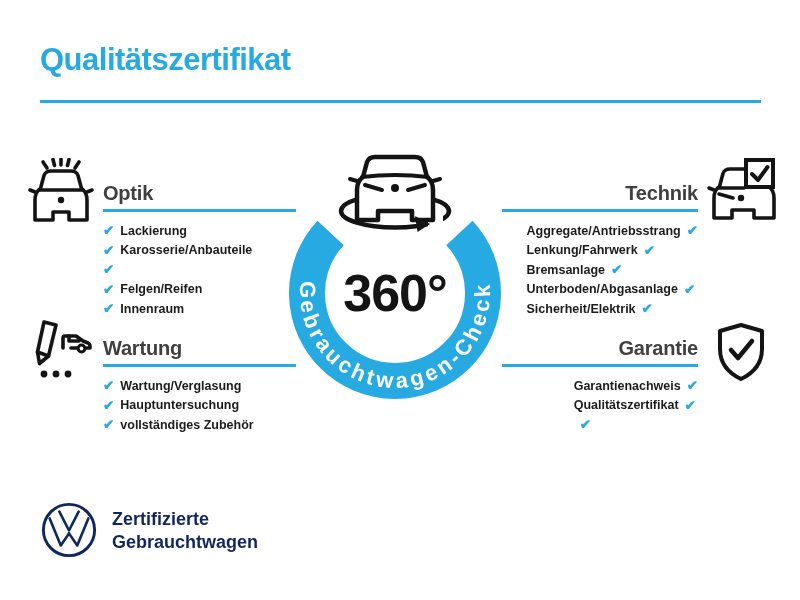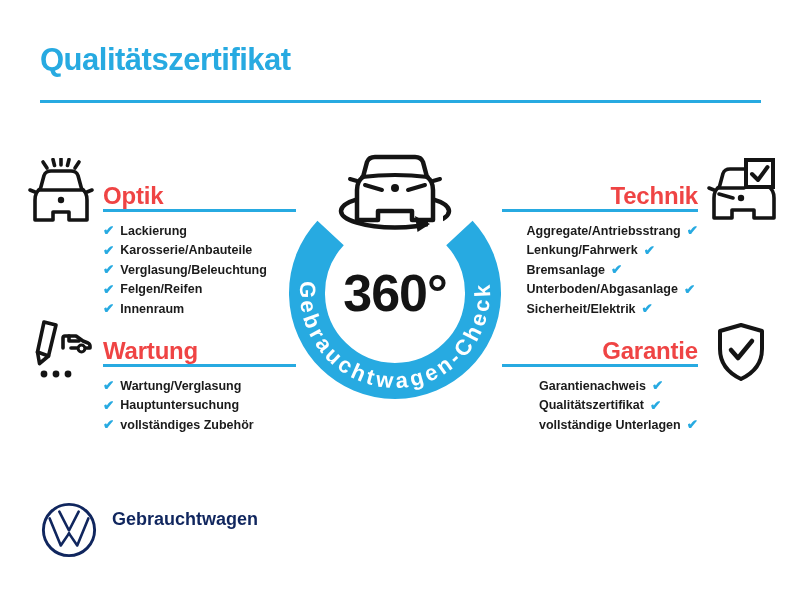--- a/index.html
+++ b/index.html
@@ -8,21 +8,21 @@
     font-family:"Liberation Sans",sans-serif;
     -webkit-font-smoothing:antialiased;
   }
   .abs{position:absolute;}
 
   
   .page-title{left:40px;top:42px;font-size:31px;font-weight:700;color:#27AAE1;letter-spacing:-0.5px;}
   .title-rule{left:40px;top:100px;width:721px;height:3px;background:#27AAE1;}
 
   
-  .sec-title{font-size:24px;font-weight:700;color:#ef4444;letter-spacing:-0.2px;}
+  .sec-title{font-size:20px;font-weight:700;color:#404040;letter-spacing:-0.2px;}
   .sec-rule{height:3px;background:#27AAE1;}
   .check-list{display:flex;flex-direction:column;}
   .check-item{display:flex;align-items:center;height:19.5px;font-size:12.5px;font-weight:700;color:#1b1b1b;}
   .check-item .chk{color:#27AAE1;font-size:13.5px;font-weight:700;line-height:1;}
   .list-left .check-item .chk{margin-right:6px;}
   .list-right{align-items:flex-start;}
   .list-right .check-item .chk{margin-left:6px;}
   .sec-title-right{text-align:left;}
 
   
@@ -83,21 +83,20 @@
   <div class="check-item">
       <span class="chk">✔</span>
       <span>Lackierung</span>
     </div>
   <div class="check-item">
       <span class="chk">✔</span>
       <span>Karosserie/Anbauteile</span>
     </div>
   <div class="check-item">
       <span class="chk">✔</span>
-      <span>Verglasung/Beleuchtung</span>
     </div>
   <div class="check-item">
       <span class="chk">✔</span>
       <span>Felgen/Reifen</span>
     </div>
   <div class="check-item">
       <span class="chk">✔</span>
       <span>Innenraum</span>
     </div>
 </div>
@@ -177,21 +176,20 @@
 <div class="abs check-list list-right garantie-list">
   <div class="check-item">
       <span>Garantienachweis</span>
       <span class="chk">✔</span>
     </div>
   <div class="check-item">
       <span>Qualitätszertifikat</span>
       <span class="chk">✔</span>
     </div>
   <div class="check-item">
-      <span>vollständige Unterlagen</span>
       <span class="chk">✔</span>
     </div>
 </div>
 
 <svg class="abs center-graphic" width="234" height="256" viewBox="0 0 234 256">
 
   <path d="M 181.4 85 A 88 88 0 1 1 52.6 85" fill="none" stroke="#27AAE1" stroke-width="36"></path>
 
   <defs>
     <path id="ringTextPath" d="M 47.5 80.2 A 95 95 0 1 0 186.5 80.2" fill="none"></path>
@@ -216,14 +214,15 @@
 
 <svg class="abs vw-logo" width="58" height="58" viewBox="0 0 60 60">
   <circle cx="30" cy="30" r="26.5" fill="none" stroke="#10265E" stroke-width="3"></circle>
   <g fill="none" stroke="#10265E" stroke-width="2.7" stroke-linecap="round" stroke-linejoin="round">
     <path d="M 20 11 L 30 30.5 L 40 11"></path>
     <path d="M 10 18 L 21.5 46 L 30 33.5"></path>
     <path d="M 50 18 L 38.5 46 L 30 33.5"></path>
   </g>
 </svg>
 <div class="abs brand-text">
+  <div>Zertifizierte</div>
   <div>Gebrauchtwagen</div>
 </div>
 
 </body></html>

